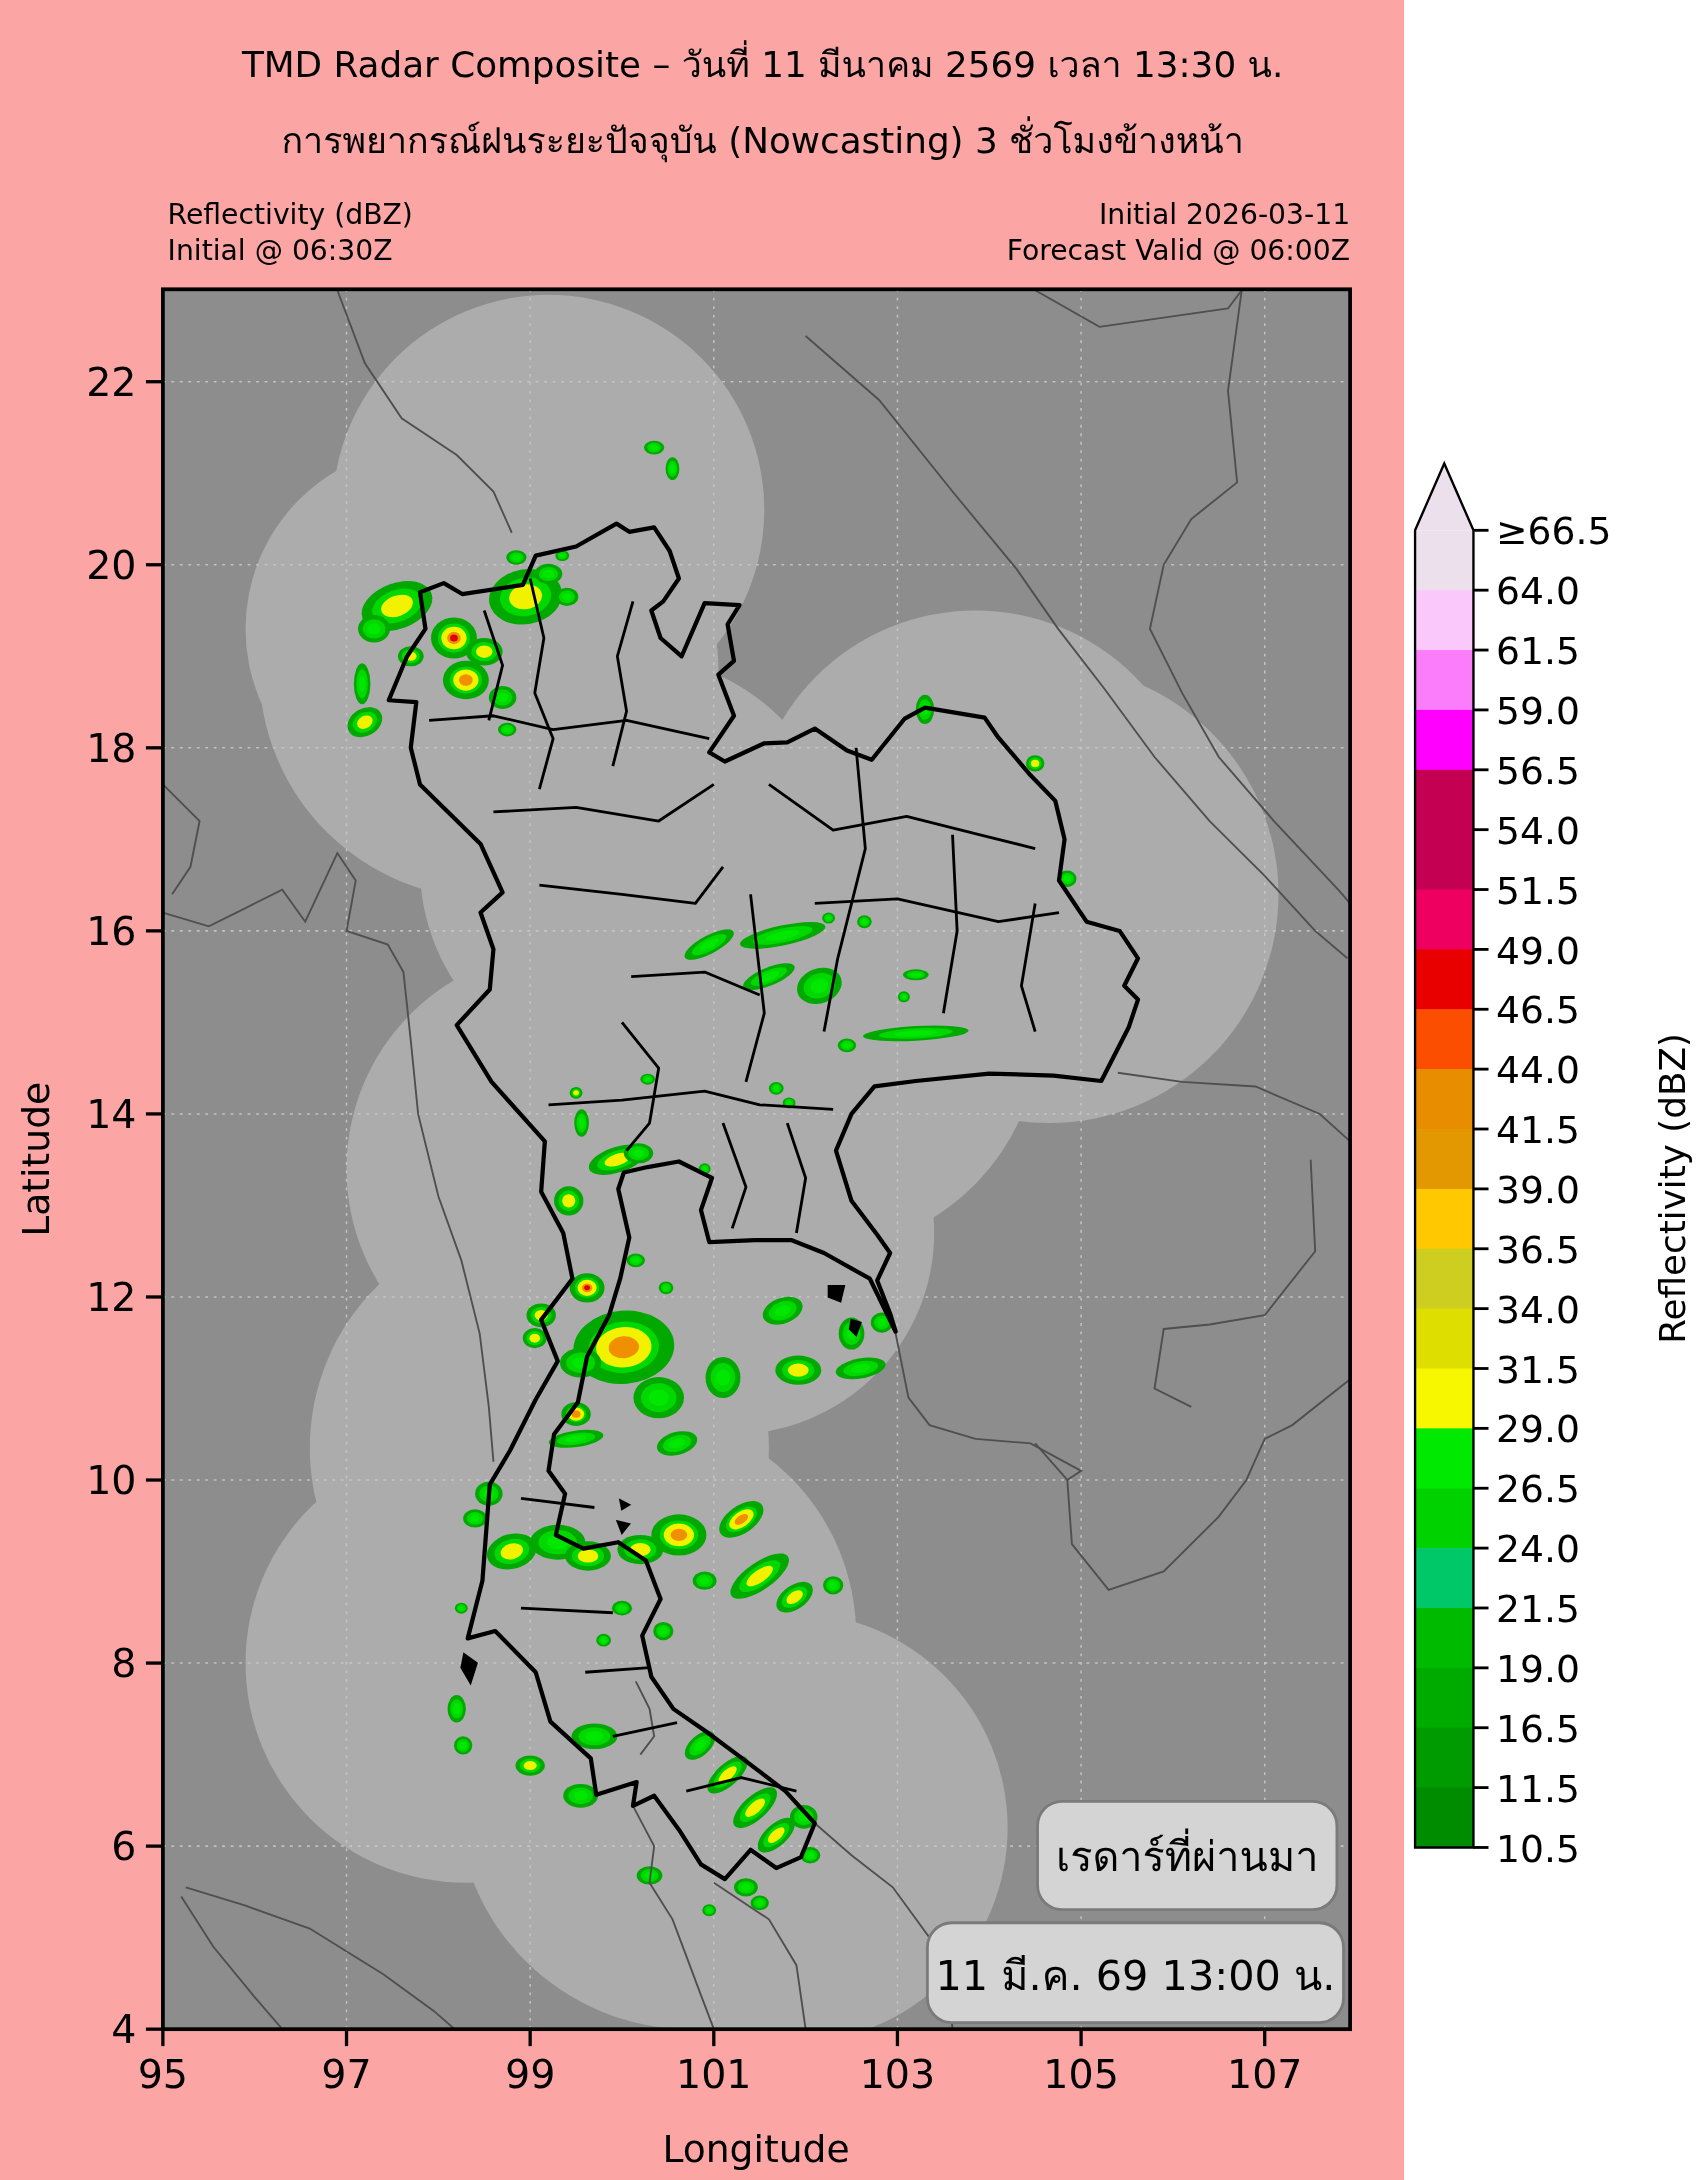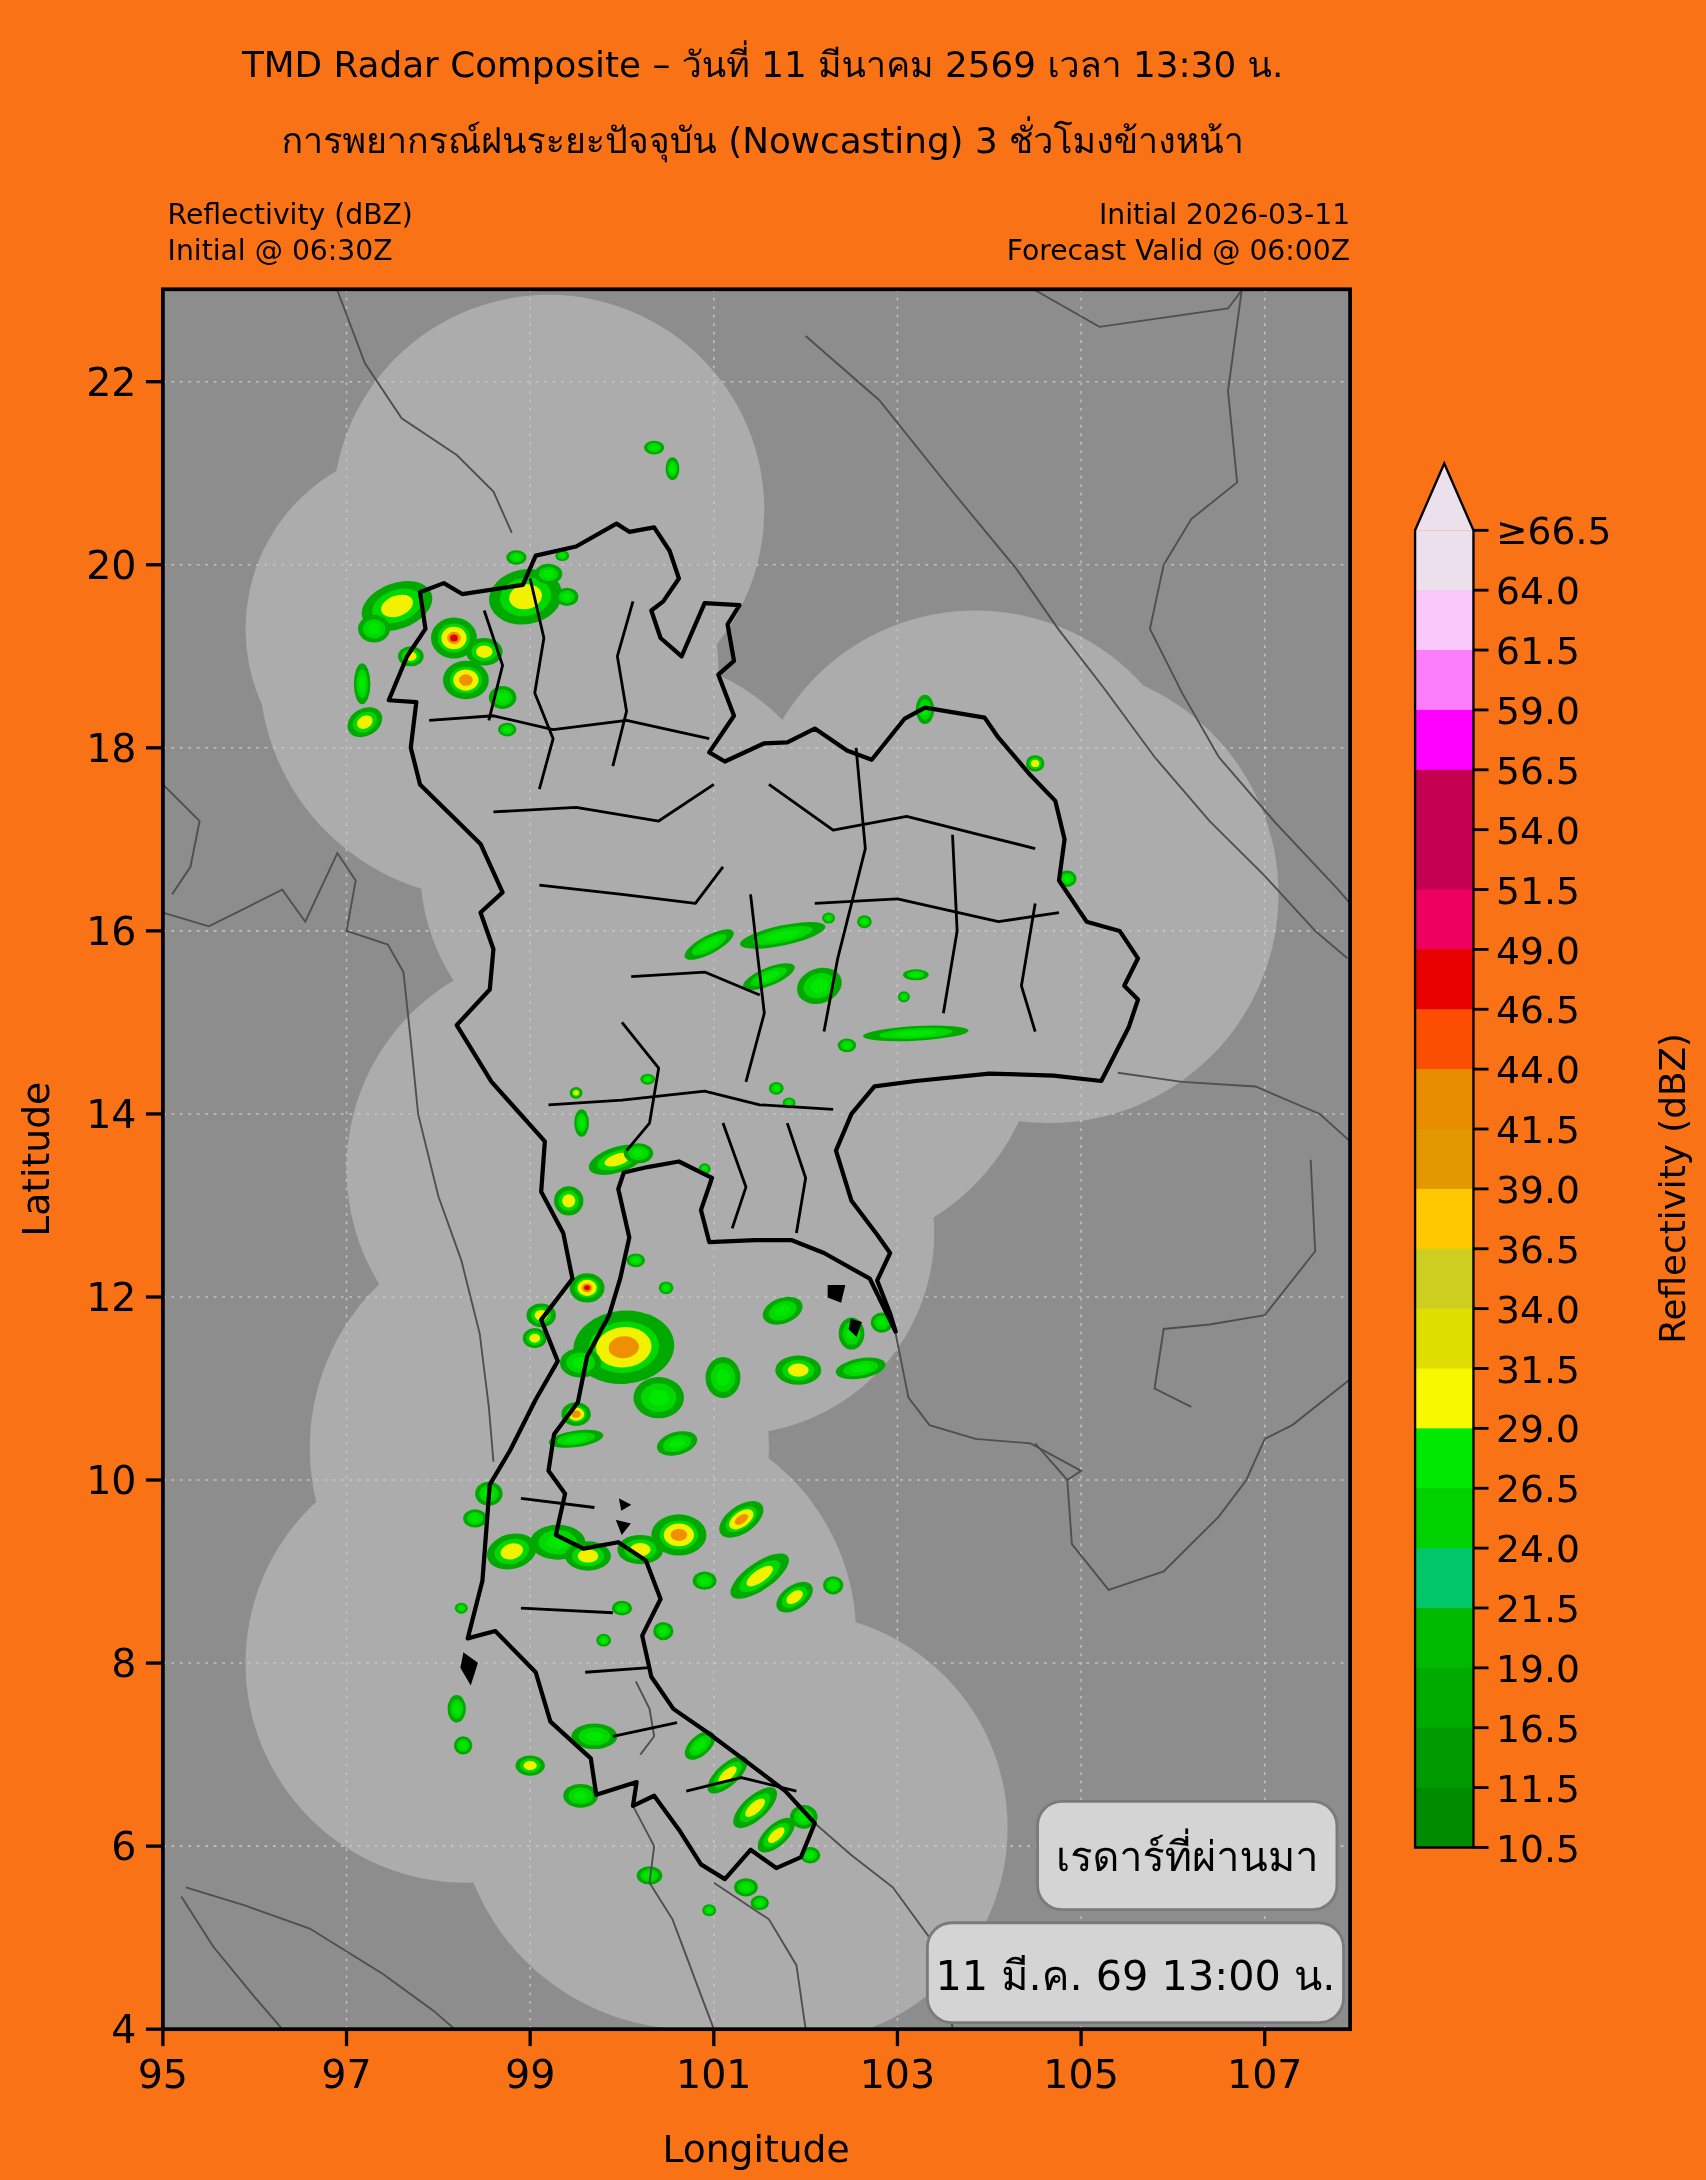--- a/index.html
+++ b/index.html
@@ -1,16 +1,16 @@
 <!DOCTYPE html>
 <html style="font-size:15px"><head>
 <meta charset="utf-8">
 <style>
   html,body{margin:0;padding:0;background:#ffffff;}
-  #fig{position:relative;width:1706px;height:2181px;background:#f97316;
+  #fig{position:relative;width:1404px;height:2181px;background:#fca5a5;
        font-family:"DejaVu Sans","Liberation Sans",sans-serif;}
   svg text{font-family:"DejaVu Sans","Liberation Sans",sans-serif;fill:#000;}
   .title-line{font-size:38px;}
   .annot{font-size:30px;}
   .ticklab{font-size:42px;}
   .axlab{font-size:40px;}
   .cbarlab{font-size:40px;}
   .cbartitle{font-size:38px;}
   .boxtext{font-size:44px;}
 </style>

